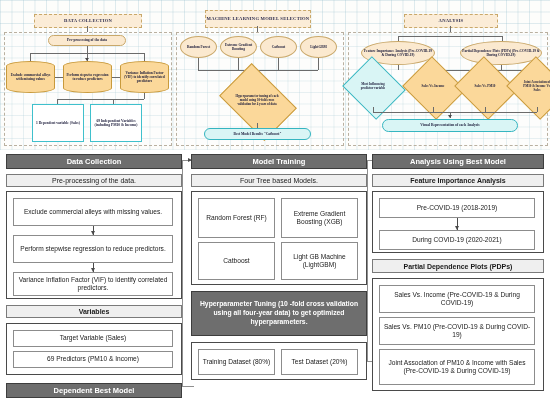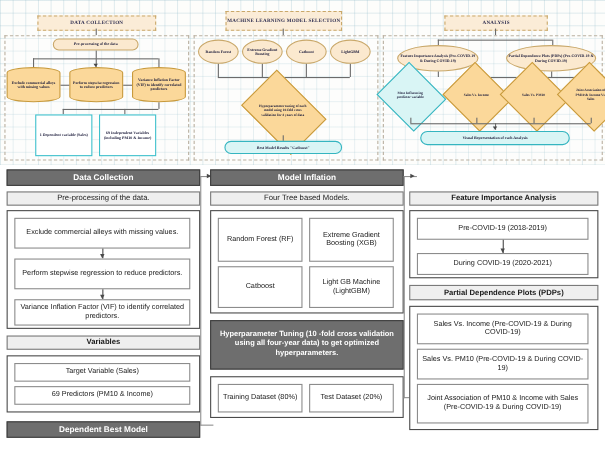--- a/index.html
+++ b/index.html
@@ -282,21 +282,21 @@
       <div class="cell" style="left:6px;top:27px;width:160px;height:17px;">69 Predictors (PM10 &amp; Income)</div>
     </div>
 
     <div class="col-hdr" style="top:229px;">Dependent Best Model</div>
   </div>
 
   <div class="link" style="left:182px;top:10px;width:12px;height:227px;"></div>
   <div class="rt-arrow" style="left:188px;top:8px;"></div>
 
   <div class="col" style="left:191px;">
-    <div class="col-hdr" style="top:0;">Model Inflation</div>
+    <div class="col-hdr" style="top:0;">Model Training</div>
 
     <div class="sub-hdr plain" style="top:20px;height:13px;">Four Tree based Models.</div>
 
     <div class="grpbox" style="top:37px;height:94px;">
       <div class="cell" style="left:6px;top:6px;width:77px;height:40px;">Random Forest (RF)</div>
       <div class="cell" style="left:89px;top:6px;width:77px;height:40px;">Extreme Gradient Boosting (XGB)</div>
       <div class="cell" style="left:6px;top:50px;width:77px;height:38px;">Catboost</div>
       <div class="cell" style="left:89px;top:50px;width:77px;height:38px;">Light GB Machine (LightGBM)</div>
     </div>
 
@@ -305,20 +305,21 @@
     <div class="grpbox" style="top:188px;height:38px;">
       <div class="cell" style="left:6px;top:6px;width:77px;height:26px;">Training Dataset (80%)</div>
       <div class="cell" style="left:89px;top:6px;width:77px;height:26px;">Test Dataset (20%)</div>
     </div>
   </div>
 
   <div class="link" style="left:367px;top:10px;width:12px;height:202px;"></div>
   <div class="rt-arrow" style="left:373px;top:8px;"></div>
 
   <div class="col" style="left:372px;width:172px;">
+    <div class="col-hdr" style="top:0;">Analysis Using Best Model</div>
 
     <div class="sub-hdr" style="top:20px;height:13px;">Feature Importance Analysis</div>
 
     <div class="grpbox" style="top:37px;height:62px;">
       <div class="cell" style="left:6px;top:6px;width:156px;height:20px;">Pre-COVID-19 (2018-2019)</div>
       <div class="vcon" style="left:84px;top:26px;height:12px;"></div>
       <div class="dn-arrow" style="left:82px;top:34px;"></div>
       <div class="cell" style="left:6px;top:38px;width:156px;height:20px;">During COVID-19 (2020-2021)</div>
     </div>
 

